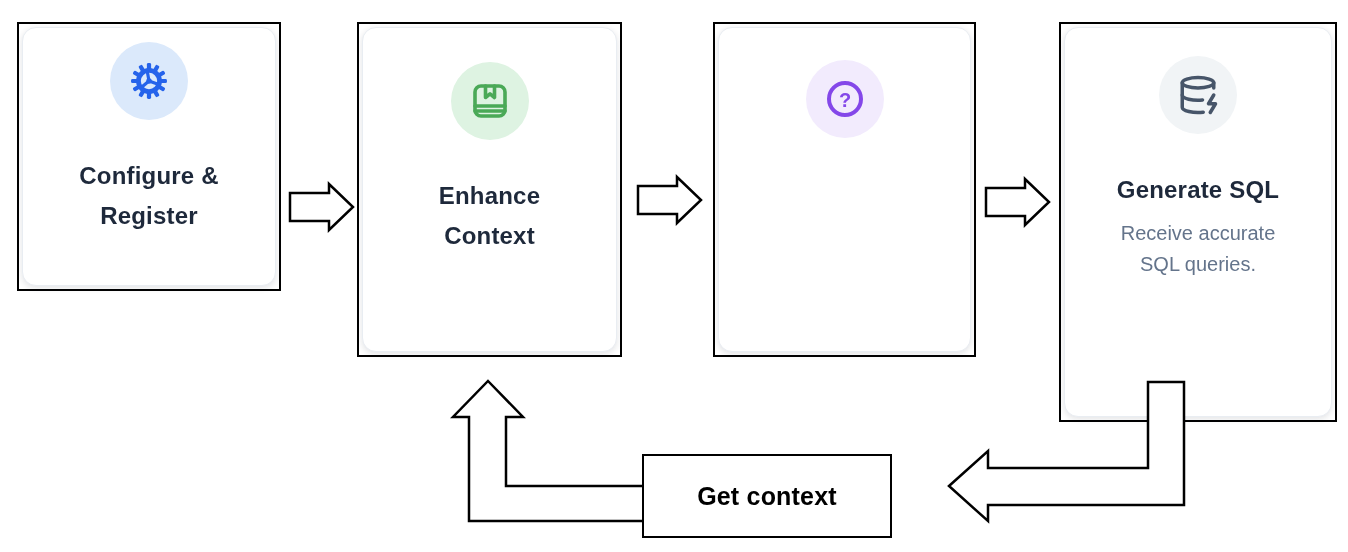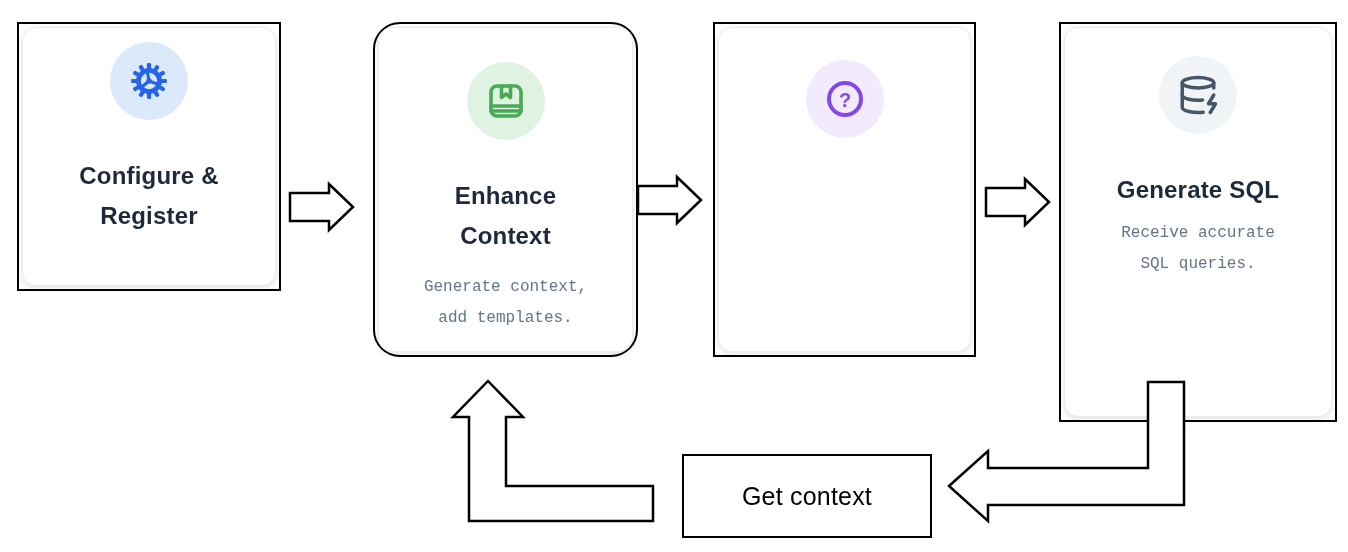--- a/index.html
+++ b/index.html
@@ -3,41 +3,41 @@
 <meta charset="utf-8">
 <style>
   html,body{margin:0;padding:0;background:#ffffff;}
   .canvas{
     position:relative;width:1348px;height:552px;background:#ffffff;
     font-family:"Liberation Sans",sans-serif;overflow:hidden;
     --outline:#000000;--title:#1e293b;--desc:#64748b;--card-bg:#ffffff;
   }
   .card{position:absolute;border:2.5px solid var(--outline);background:#fff;box-sizing:border-box;}
   #card-1{left:17px;top:22px;width:264px;height:269px;}
-  #card-2{left:373px;top:22px;width:265px;height:335px;border-radius:27px;}
+  #card-2{left:357px;top:22px;width:265px;height:335px;}
   #card-3{left:713px;top:22px;width:263px;height:335px;}
   #card-4{left:1059px;top:22px;width:278px;height:400px;}
   .card-inner{
     position:absolute;inset:3px;background:var(--card-bg);
     border:1px solid #e9edf2;border-radius:14px;
     box-shadow:0 2px 6px rgba(15,23,42,.12);
     display:flex;flex-direction:column;align-items:center;text-align:center;
   }
   .icon-circle{width:78px;height:78px;border-radius:50%;display:flex;align-items:center;justify-content:center;flex:none;}
   .mt-1{margin-top:14px}.mt-2{margin-top:34px}.mt-3{margin-top:32px}.mt-4{margin-top:28px}
   .card-title{margin:36px 0 0;font-size:24px;font-weight:700;line-height:40px;color:var(--title);white-space:pre-line;letter-spacing:.2px;}
-  .card-desc{margin:16px 4px 0;font-size:16px;line-height:31px;color:var(--desc);white-space:pre-line;font-family:Liberation Mono, monospace;}
+  .card-desc{margin:16px 4px 0;font-size:20px;line-height:31px;color:var(--desc);white-space:pre-line;}
   .desc-tight{margin-top:8px;}
   .overlay{position:absolute;left:0;top:0;width:1348px;height:552px;pointer-events:none;}
   .outline-shape{fill:#ffffff;stroke:var(--outline);stroke-width:2.5;stroke-linejoin:miter;}
   .get-context-box{
-    position:absolute;left:682px;top:454px;width:250px;height:84px;box-sizing:border-box;
+    position:absolute;left:642px;top:454px;width:250px;height:84px;box-sizing:border-box;
     border:2.5px solid var(--outline);background:#fff;
     display:flex;align-items:center;justify-content:center;
-    font-size:25px;font-weight:400;color:#000;letter-spacing:.2px;text-align:center;
+    font-size:25px;font-weight:700;color:#000;letter-spacing:.2px;text-align:center;
   }
   .icon-svg{display:block;}
 </style>
 </head>
 <body>
 
 <div class="canvas" style="--outline: #000000; --title: #1e293b; --desc: #64748b; --card-bg: #ffffff;">
 
   <div class="card" id="card-1">
     <div class="card-inner">
@@ -76,22 +76,20 @@
       <div class="icon-circle mt-2" style="background-color: rgb(222, 243, 226); color: rgb(74, 169, 87);">
         <svg class="icon-svg" width="34" height="34" viewBox="0 0 34 34" fill="none" stroke="currentColor" stroke-width="3.6" stroke-linecap="round" stroke-linejoin="round">
           <rect x="2" y="2" width="30" height="30" rx="6"></rect>
           <path d="M12.5 2 v11.5 l4.5 -3.6 4.5 3.6 V2"></path>
           <path d="M2 22 h30"></path>
           <path d="M2 27 h30"></path>
         </svg>
       </div>
       <div class="card-title">Enhance
 Context</div>
-      <div class="card-desc">Generate context,
-add templates.</div>
     </div>
   </div>
 
   <div class="card" id="card-3">
     <div class="card-inner">
       <div class="icon-circle mt-3" style="background-color: rgb(242, 235, 253); color: rgb(132, 71, 233);">
         <svg class="icon-svg" width="40" height="40" viewBox="0 0 40 40">
           <circle cx="20" cy="20" r="16" fill="none" stroke="currentColor" stroke-width="4"></circle>
           <text x="20" y="27.5" text-anchor="middle" font-family="Liberation Sans, sans-serif" font-size="20" font-weight="700" fill="currentColor">?</text>
         </svg>

